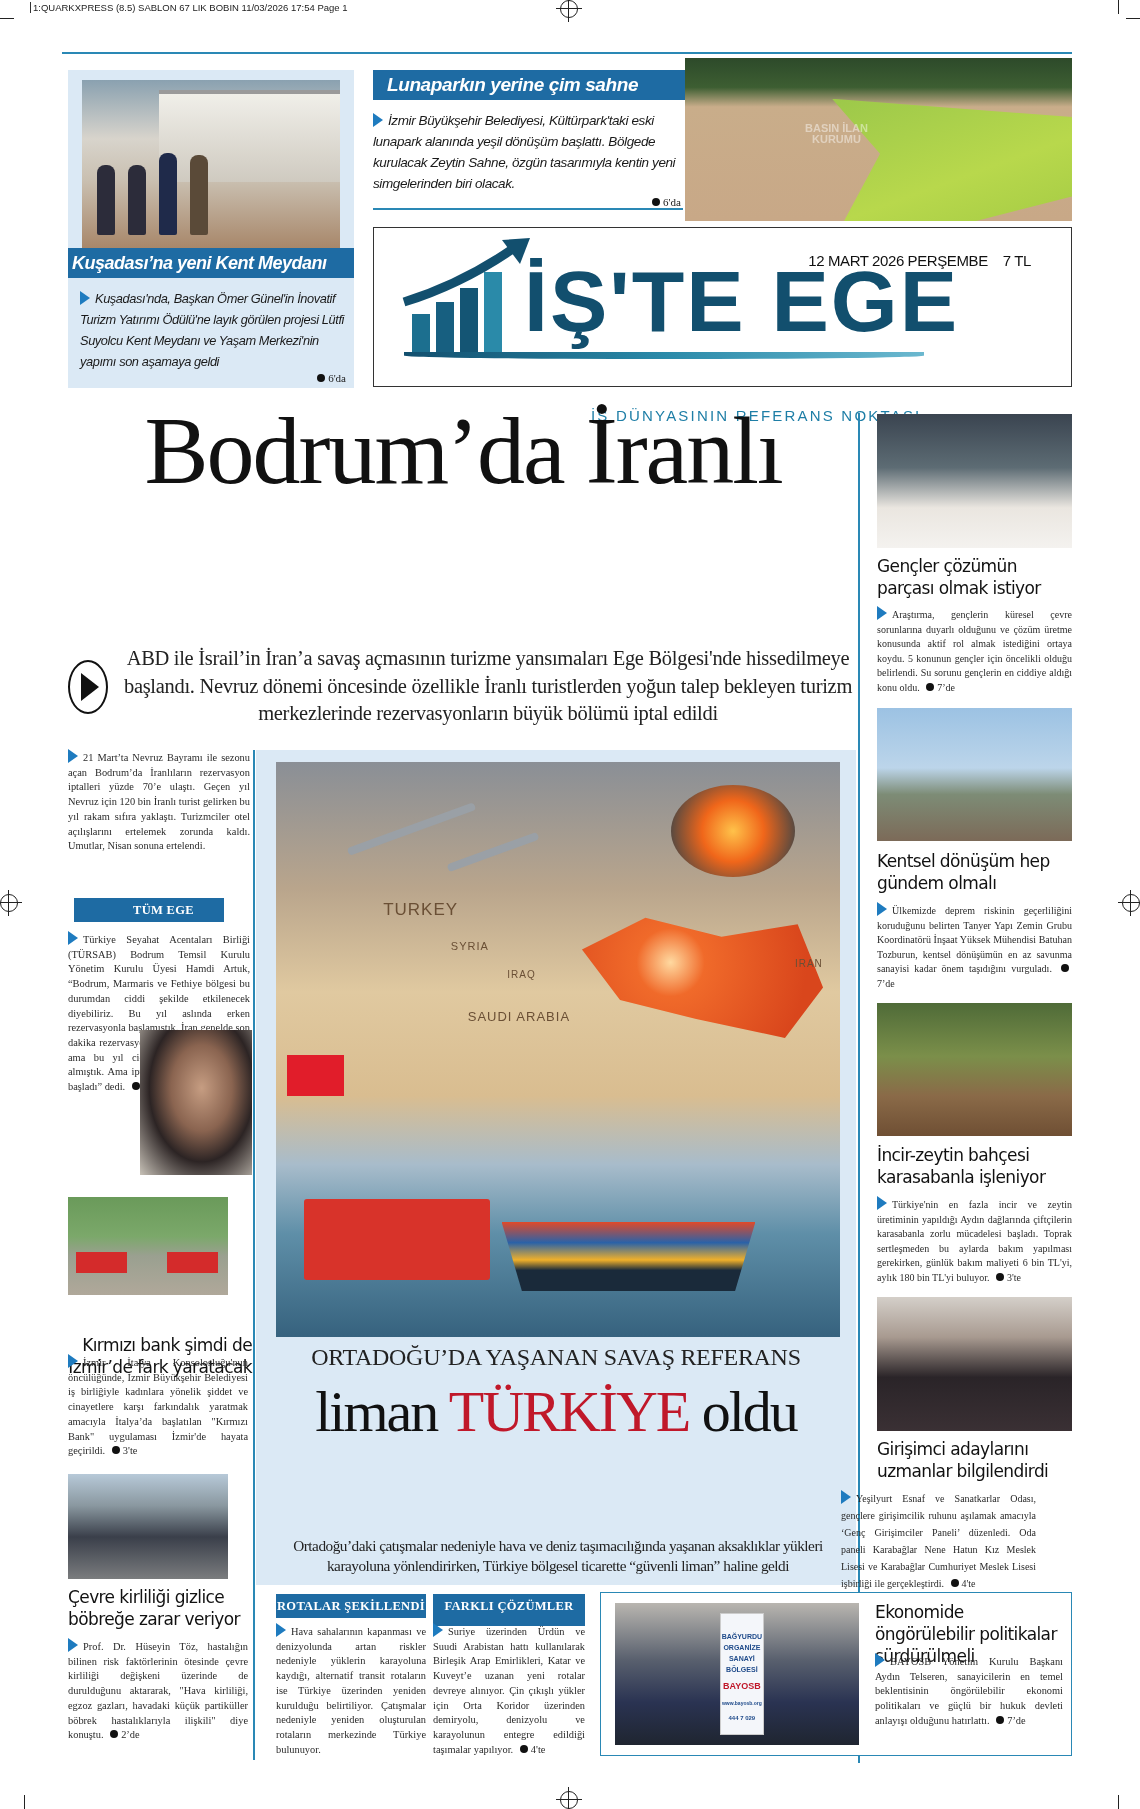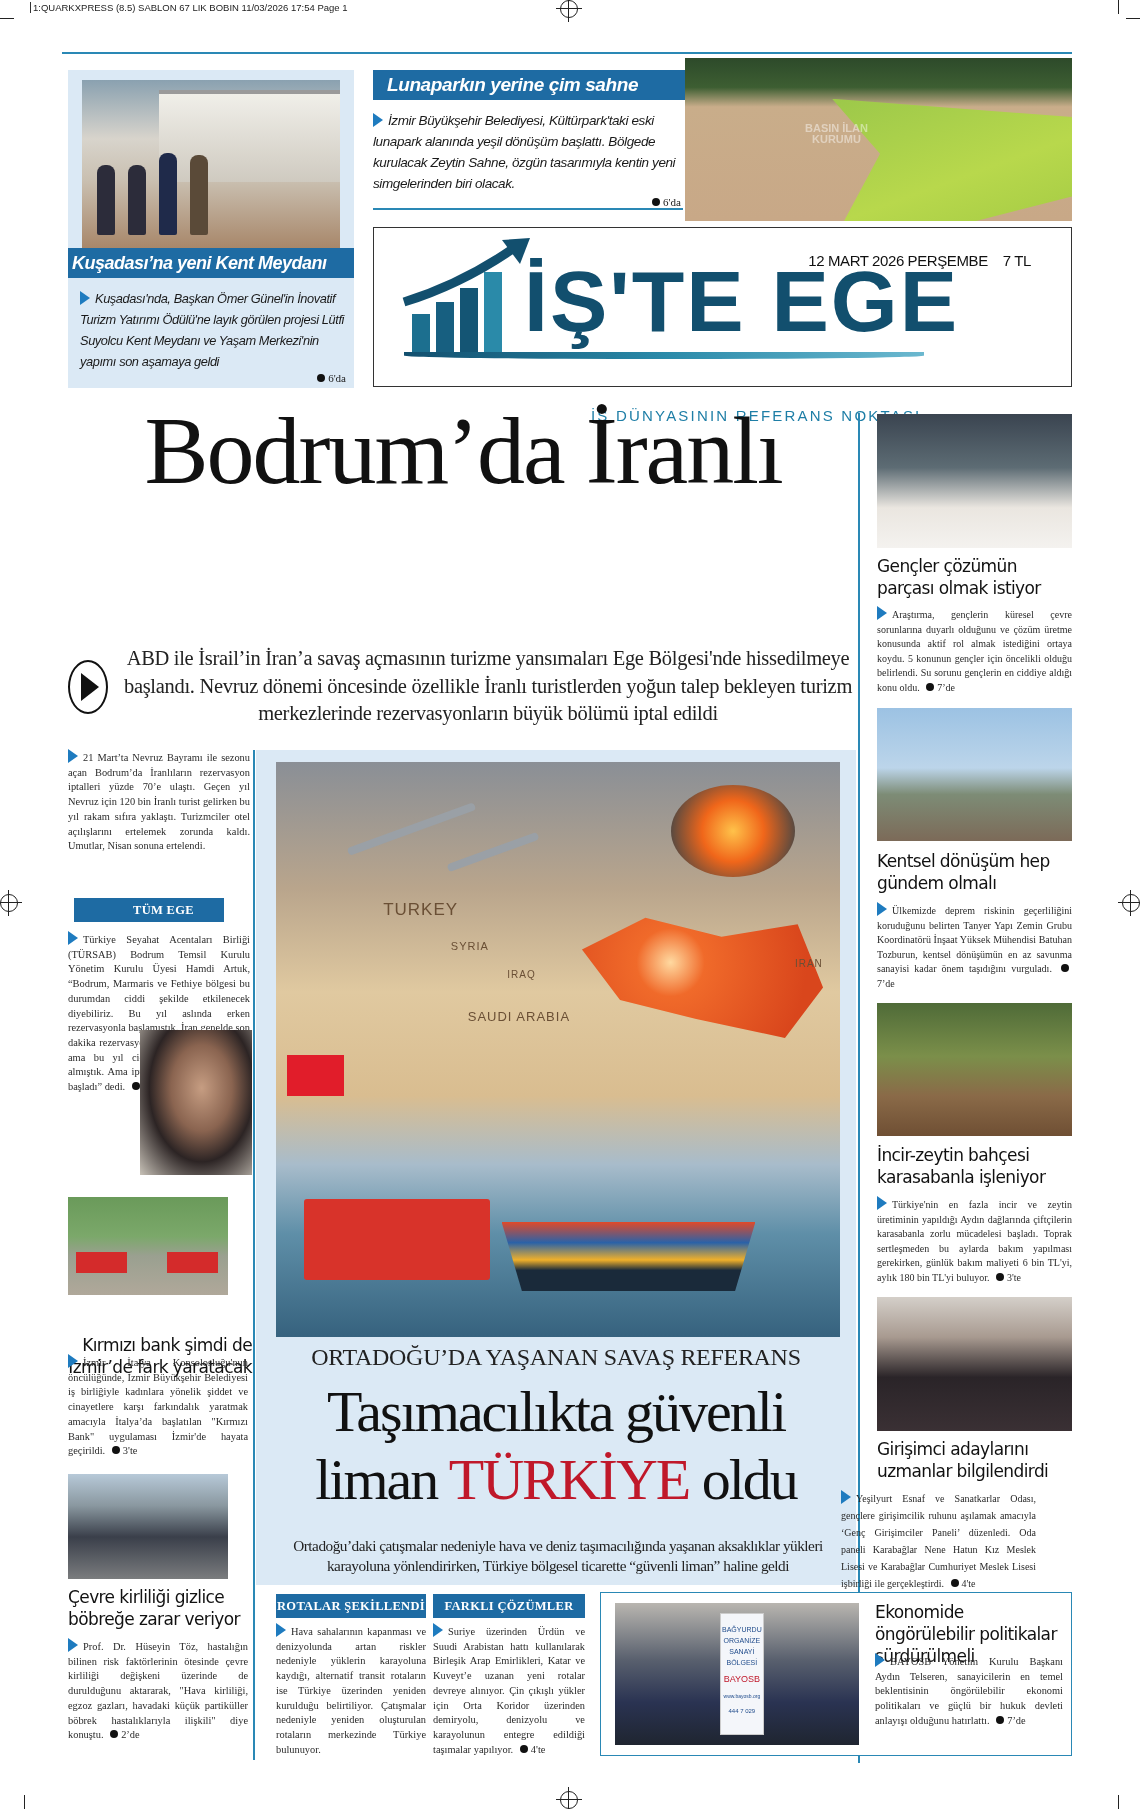--- a/index.html
+++ b/index.html
@@ -167,39 +167,38 @@
   <div class="truck"></div>
   <div class="ship"></div>
   <div class="map-label" style="left:19%;top:24%;font-size:17px;">TURKEY</div>
   <div class="map-label" style="left:31%;top:31%;font-size:11px;">SYRIA</div>
   <div class="map-label" style="left:41%;top:36%;font-size:10px;">IRAQ</div>
   <div class="map-label" style="left:34%;top:43%;font-size:13px;">SAUDI ARABIA</div>
   <div class="map-label" style="left:92%;top:34%;font-size:10px;">IRAN</div>
 </div>
 <div class="abs" style="left:256px;top:1344px;width:600px;text-align:center;font-family:'Liberation Serif',serif;font-size:24px;color:#222;letter-spacing:-0.3px;">ORTADOĞU’DA YAŞANAN SAVAŞ REFERANS</div>
 <div class="abs" style="left:256px;top:1378px;width:600px;text-align:center;font-family:'Liberation Serif',serif;font-size:58px;line-height:68px;color:#111;letter-spacing:-2px;">
-  <div>Taşımacılıkta güvenli</div>
   <div><span>liman</span> <span style="color:#c0182a">TÜRKİYE</span> <span>oldu</span></div>
 </div>
 <div class="abs" style="left:268px;top:1536px;width:580px;text-align:center;font-family:'Liberation Serif',serif;font-size:15.3px;line-height:20px;color:#222;letter-spacing:-0.5px;">Ortadoğu’daki çatışmalar nedeniyle hava ve deniz taşımacılığında yaşanan aksaklıklar yükleri karayoluna yönlendirirken, Türkiye bölgesel ticarette “güvenli liman” haline geldi</div>
 
 <div class="abs section-tag" style="left:276px;top:1594px;width:150px;height:24px;line-height:24px;">ROTALAR ŞEKİLLENDİ</div>
 <div class="abs body-serif" style="left:276px;top:1623px;width:150px;">
   <span class="tri"></span><span>Hava sahalarının kapanması ve denizyolunda artan riskler nedeniyle yüklerin karayoluna kaydığı, alternatif transit rotaların ise Türkiye üzerinden yeniden kurulduğu belirtiliyor. Çatışmalar nedeniyle yeniden oluşturulan rotaların merkezinde Türkiye bulunuyor.</span>
 </div>
-<div class="abs section-tag" style="left:433px;top:1594px;width:152px;height:24px;line-height:24px;">FARKLI ÇÖZÜMLER</div>
+<div class="abs section-tag" style="left:433px;top:1594px;width:152px;height:32px;line-height:24px;">FARKLI ÇÖZÜMLER</div>
 <div class="abs body-serif" style="left:433px;top:1623px;width:152px;">
   <span class="tri"></span><span>Suriye üzerinden Ürdün ve Suudi Arabistan hattı kullanılarak Birleşik Arap Emirlikleri, Katar ve Kuveyt’e uzanan yeni rotalar devreye alınıyor. Çin çıkışlı yükler için Orta Koridor üzerinden demiryolu, denizyolu ve karayolunun entegre edildiği taşımalar yapılıyor.</span>
   <span class="dot"></span><span>4'te</span>
 </div>
 
 <div class="abs" style="left:600px;top:1592px;width:472px;height:164px;border:1.5px solid #2a88b5;background:#fff;">
   <div class="abs photo ph-bayosb" style="left:14px;top:10px;width:244px;height:142px;">
     <div class="banner">
-      <div style="font-family:'Liberation Sans',sans-serif;font-weight:normal;font-size:7px;color:#1e4a8a;text-align:center;line-height:11px;padding-top:10px;">
+      <div style="font-family:'Liberation Sans',sans-serif;font-weight:bold;font-size:7px;color:#1e4a8a;text-align:center;line-height:11px;padding-top:17px;">
         <div>BAĞYURDU</div>
         <div>ORGANİZE</div>
         <div>SANAYİ</div>
         <div>BÖLGESİ</div>
         <div style="color:#c0182a;font-size:9px;margin-top:6px">BAYOSB</div>
         <div style="font-size:5px;margin-top:6px">www.bayosb.org</div>
         <div style="font-size:6px;margin-top:4px">444 7 029</div>
       </div>
     </div>
   </div>

